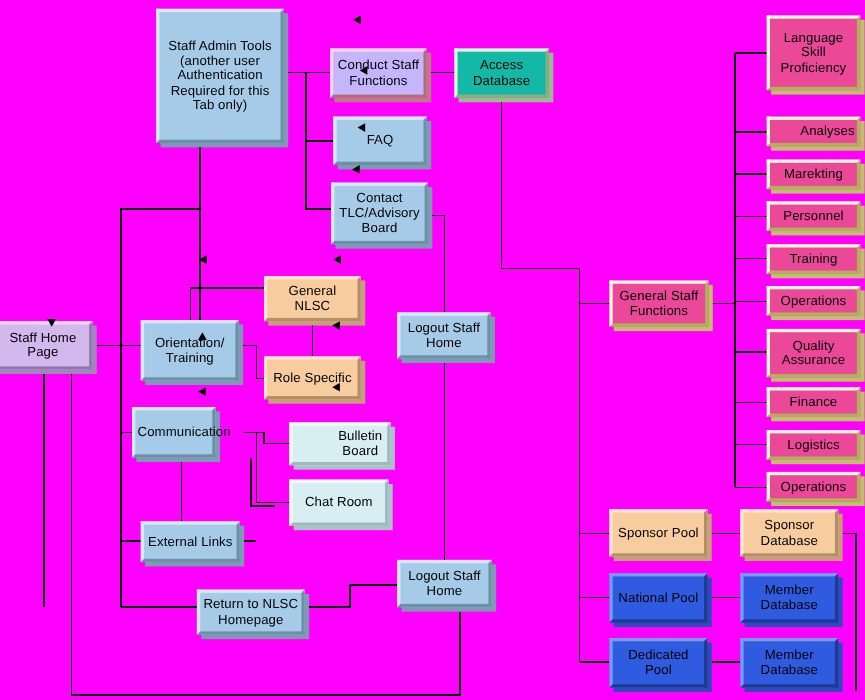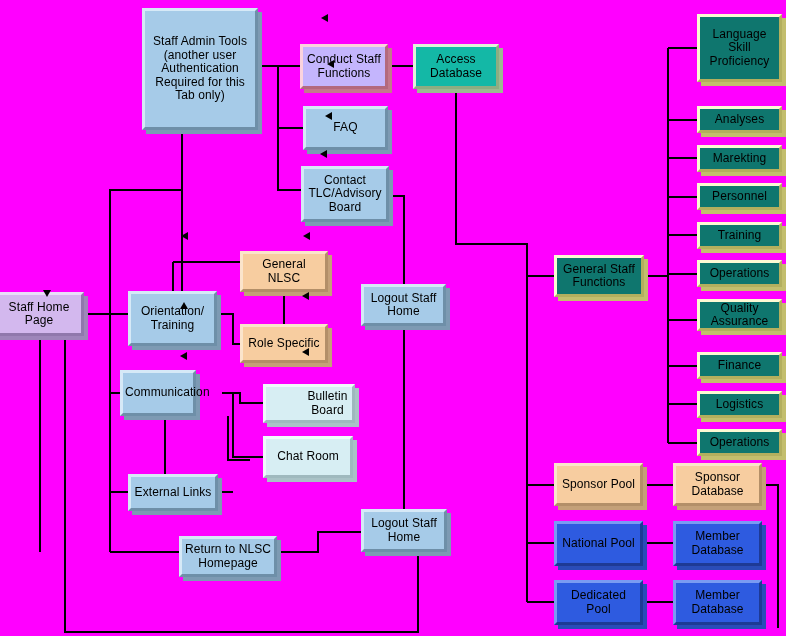--- a/index.html
+++ b/index.html
@@ -55,21 +55,21 @@
   }
   .green{
     background:#14b8a6;
     border-top:3px solid #E2F2DA;
     border-left:3px solid #E2F2DA;
     border-right:3px solid #8DAD82;
     border-bottom:3px solid #8DAD82;
     box-shadow:4px 4px 0 0 #9CBA90;
   }
   .yellow{
-    background:#0f766e;
+    background:#ec4899;
     border-top:3px solid #FCFAD4;
     border-left:3px solid #FCFAD4;
     border-right:3px solid #B3AF5E;
     border-bottom:3px solid #B3AF5E;
     box-shadow:4px 4px 0 0 #C3BE6D;
   }
   .orange{
     background:#F7CDA0;
     border-top:3px solid #FBE4CB;
     border-left:3px solid #FBE4CB;
@@ -237,36 +237,36 @@
       </div>
       <div class="node blue" style="left: 361px; top: 509px; width: 86px; height: 43px;">
         <span>Logout Staff Home</span>
       </div>
       <div class="node yellow" style="left: 554px; top: 255px; width: 90px; height: 42px;">
         <span>General Staff Functions</span>
       </div>
       <div class="node yellow" style="left: 697px; top: 14px; width: 85px; height: 68px;">
         <span>Language Skill Proficiency</span>
       </div>
-      <div class="node yellow" style="left: 697px; top: 106px; width: 85px; height: 27px;">
+      <div class="node yellow" style="left: 697px; top: 106px; width: 85px; height: 27px; text-align: right;">
         <span>Analyses</span>
       </div>
       <div class="node yellow" style="left: 697px; top: 145px; width: 85px; height: 27px;">
         <span>Marekting</span>
       </div>
       <div class="node yellow" style="left: 697px; top: 183px; width: 85px; height: 27px;">
         <span>Personnel</span>
       </div>
       <div class="node yellow" style="left: 697px; top: 222px; width: 85px; height: 27px;">
         <span>Training</span>
       </div>
       <div class="node yellow" style="left: 697px; top: 260px; width: 85px; height: 27px;">
         <span>Operations</span>
       </div>
-      <div class="node yellow" style="left: 697px; top: 299px; width: 85px; height: 32px;">
+      <div class="node yellow" style="left: 697px; top: 299px; width: 85px; height: 44px;">
         <span>Quality Assurance</span>
       </div>
       <div class="node yellow" style="left: 697px; top: 352px; width: 85px; height: 27px;">
         <span>Finance</span>
       </div>
       <div class="node yellow" style="left: 697px; top: 391px; width: 85px; height: 27px;">
         <span>Logistics</span>
       </div>
       <div class="node yellow" style="left: 697px; top: 429px; width: 85px; height: 27px;">
         <span>Operations</span>

